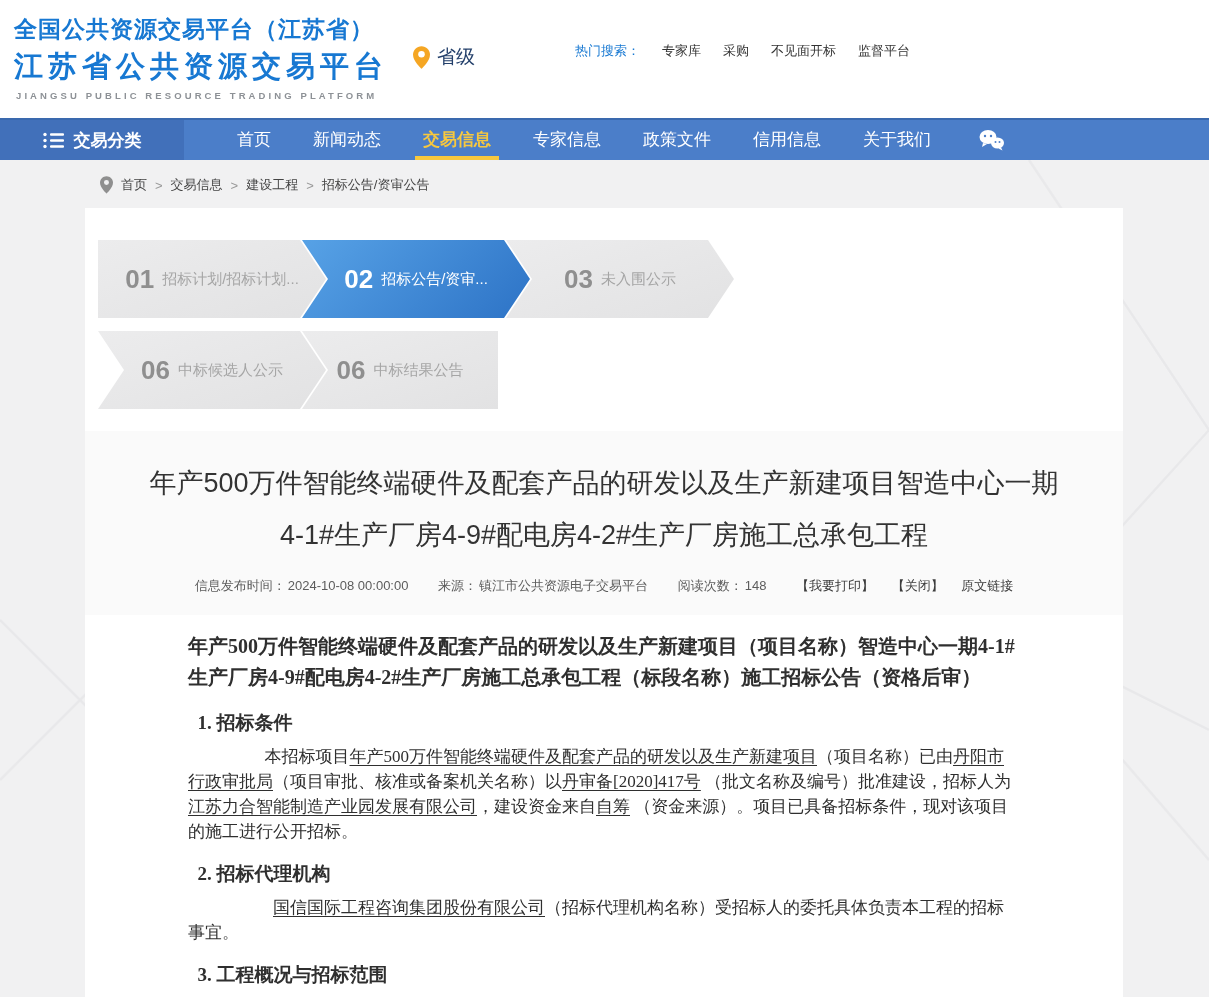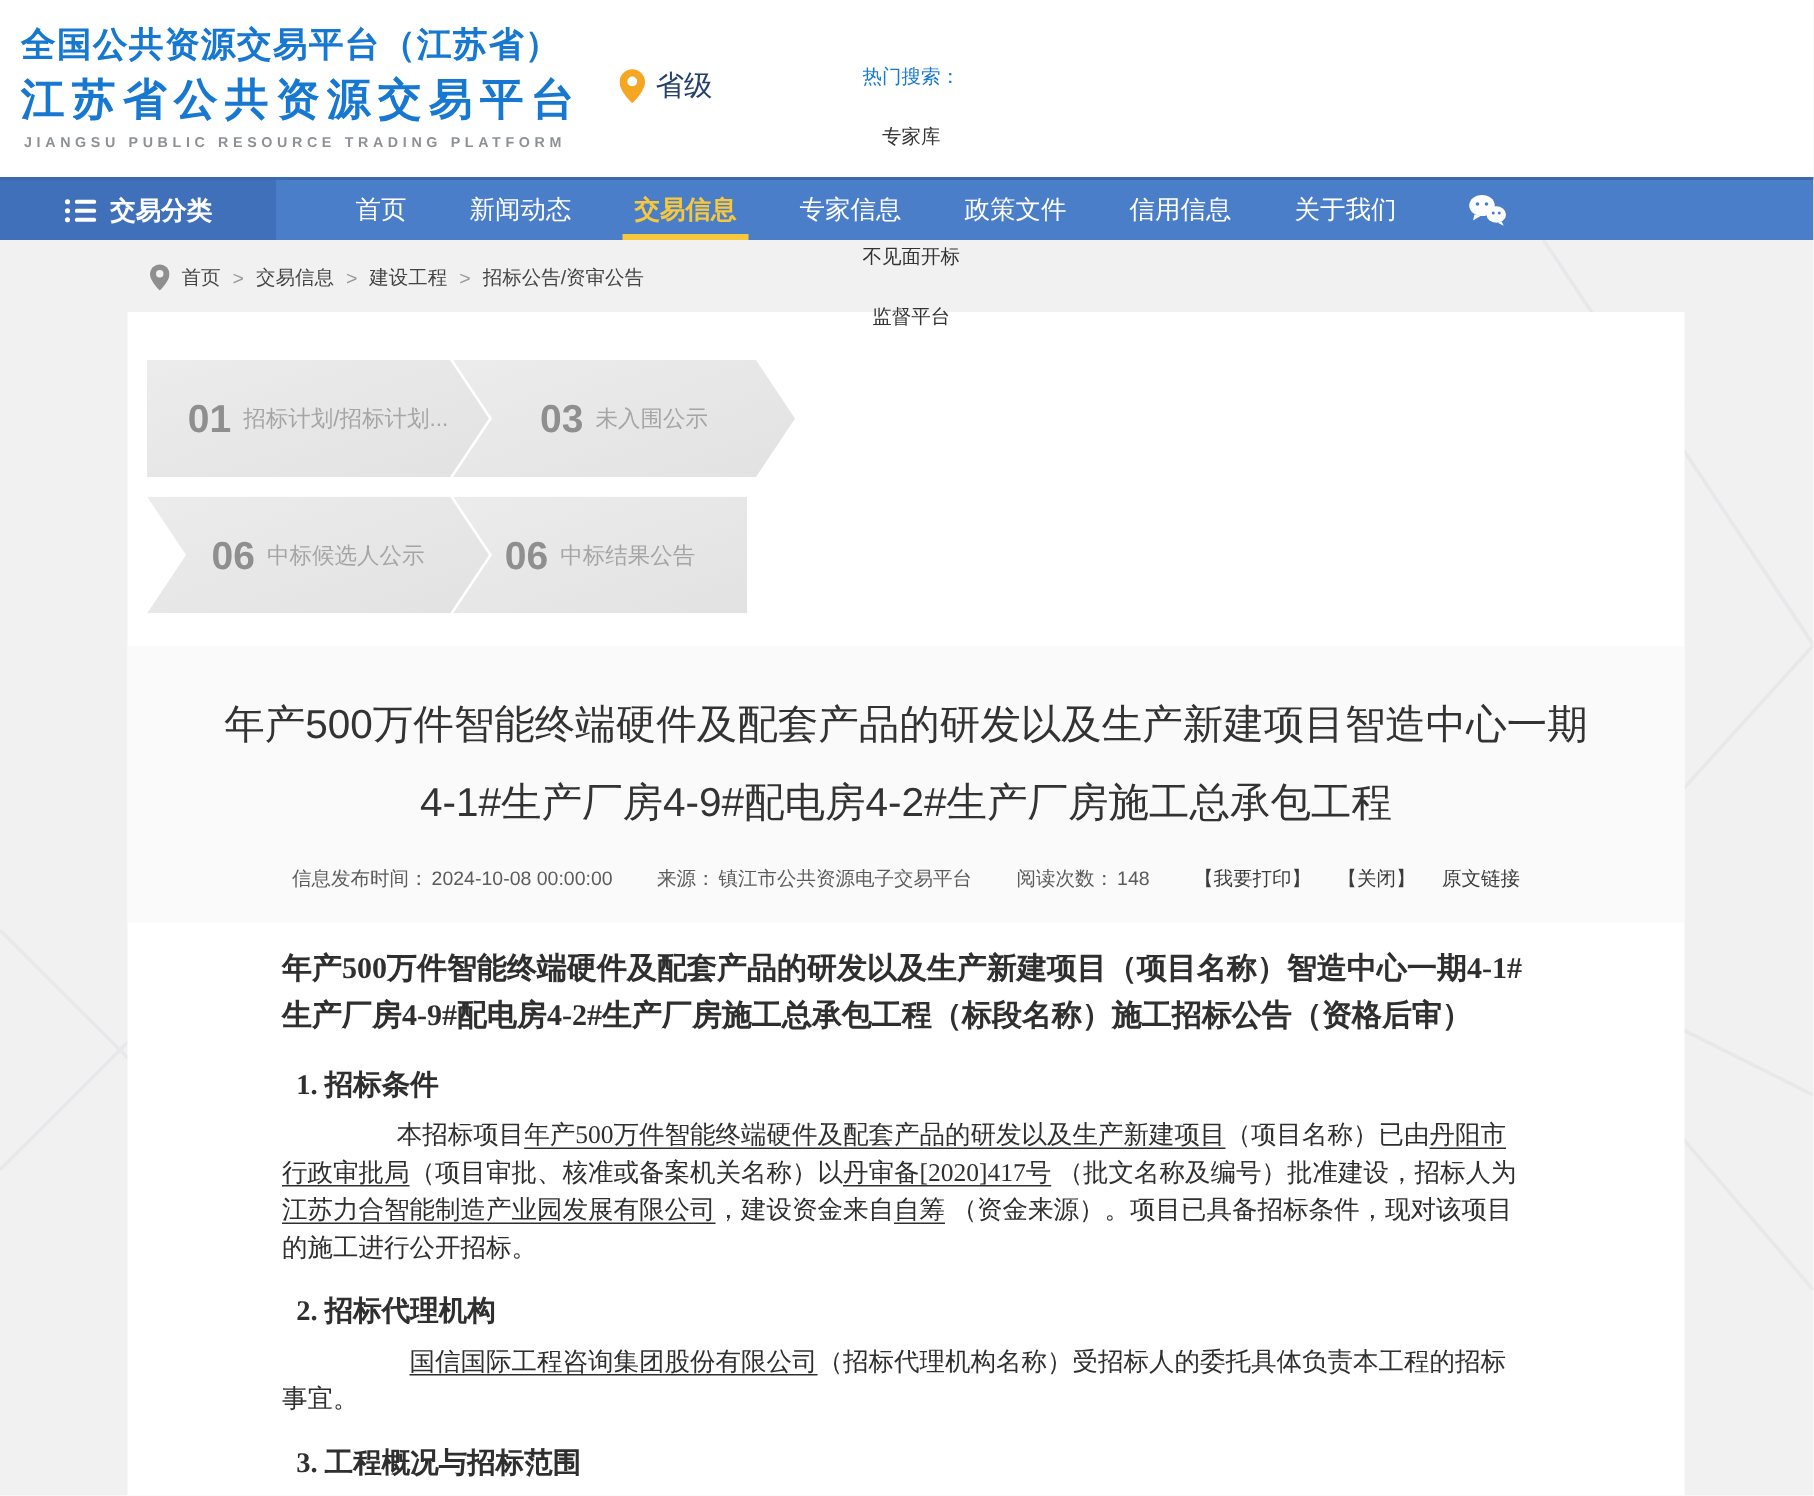--- a/index.html
+++ b/index.html
@@ -17,21 +17,21 @@
   .logo-sub { color:#8d9196; font-size:9.5px; font-weight:bold; letter-spacing:3.1px; margin-top:3px; padding-left:2px; }
   .level { position:absolute; left:413px; top:44px; display:flex; align-items:center; gap:7px; }
   .level-label { font-size:19px; color:#24406b; }
 
   .search-area { position:absolute; left:575px; top:33px; }
   .search-row { display:flex; align-items:stretch; height:41px; }
   .search-input { width:462px; border:1px solid #2f7fd1; border-right:none; padding:0 12px; font-size:15px; color:#333; outline:none; font-family:"Liberation Sans",sans-serif; }
   .search-input::placeholder { color:#a9a9a9; }
   .search-btn { width:58px; background:#1879d0; border:none; cursor:pointer; display:flex; align-items:center; justify-content:center; }
   .adv-btn { margin-left:6px; width:104px; background:#f5a71f; border:none; color:#fff; font-size:17px; font-weight:bold; cursor:pointer; font-family:"Liberation Sans",sans-serif; }
-  .hot-row { margin-top:9px; font-size:13px; display:flex; gap:22px; align-items:center;flex-direction:column; }
+  .hot-row { margin-top:9px; font-size:13px; display:flex; gap:22px; align-items:center; }
   .hot-label { color:#1778d2; }
   .hot-link { color:#333; text-decoration:none; cursor:pointer; }
 
   
   .navbar { position:relative; height:42px; background:#4b7ec9; border-top:2px solid #3a69ae; display:flex; align-items:stretch; z-index:2; }
   .nav-category { width:184px; background:#4170ba; color:#fff; font-size:17px; font-weight:bold; display:flex; align-items:center; justify-content:center; gap:9px; cursor:pointer; }
   .nav-items { display:flex; align-items:stretch; margin-left:53px; gap:42px; }
   .nav-item { position:relative; color:#fff; font-size:17px; line-height:40px; text-decoration:none; cursor:pointer; white-space:nowrap; }
   .nav-item.active { color:#f7c83e; font-weight:bold; }
   .nav-item.active::after { content:""; position:absolute; left:-8px; right:-8px; bottom:0; height:4px; background:#f7c83e; }
@@ -179,20 +179,24 @@
 </div>
 
 <main class="card">
 
   <div class="steps">
     <div class="steps-row">
       <div class="step w1 arrow-end">
         <span class="num">01</span>
         <span class="lbl">招标计划/招标计划...</span>
       </div>
+      <div class="step w1 notch arrow-end overlap active">
+        <span class="num">02</span>
+        <span class="lbl">招标公告/资审...</span>
+      </div>
       <div class="step w1 notch arrow-end overlap">
         <span class="num">03</span>
         <span class="lbl">未入围公示</span>
       </div>
     </div>
     <div class="steps-row">
       <div class="step w1 notch arrow-end">
         <span class="num">06</span>
         <span class="lbl">中标候选人公示</span>
       </div>

